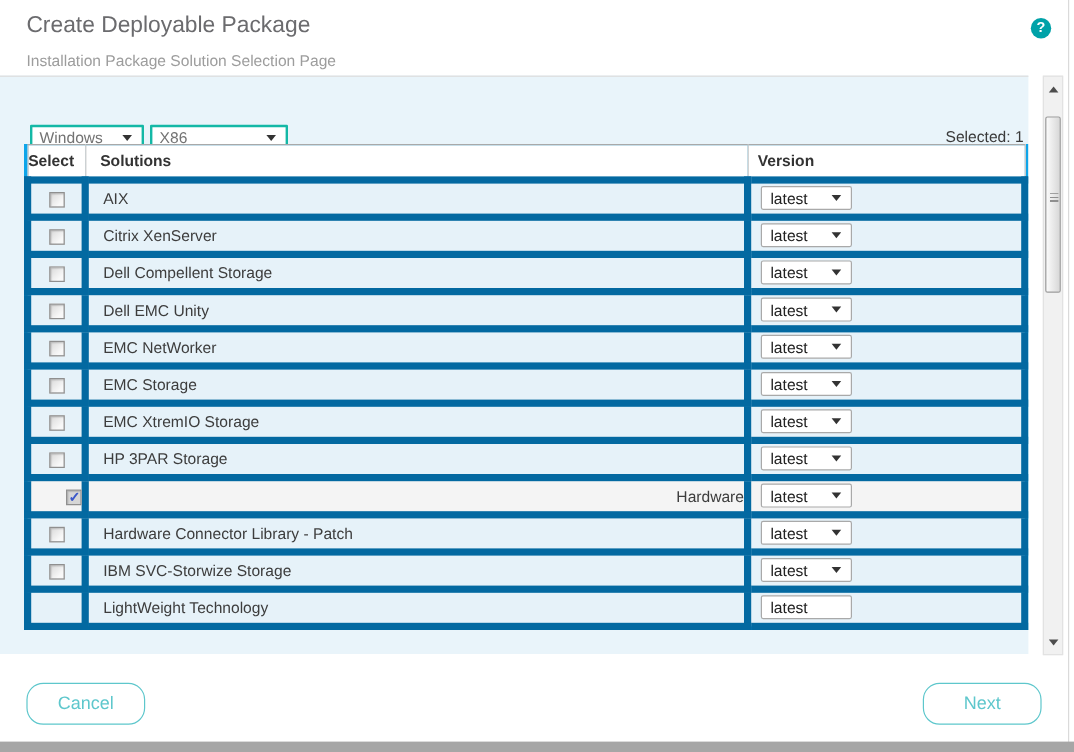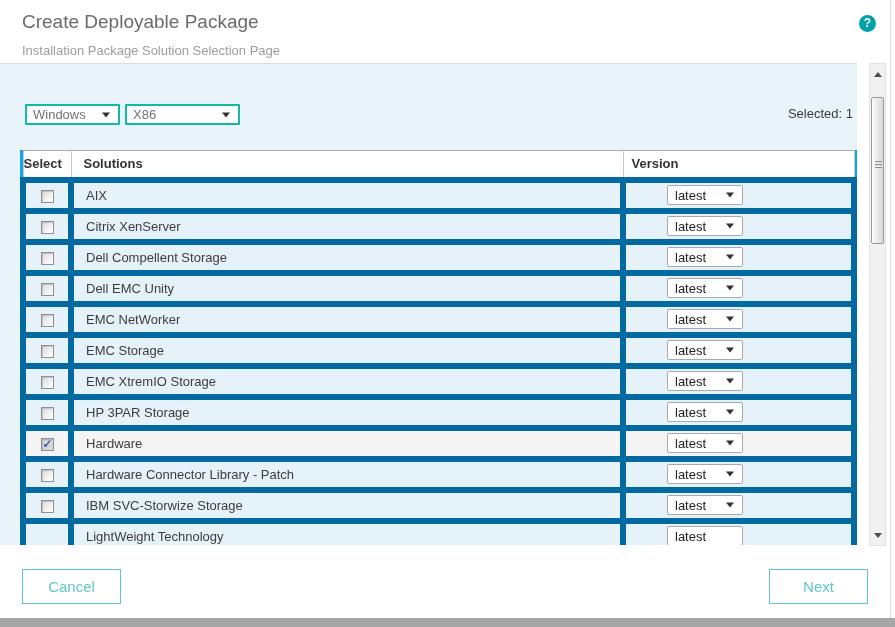--- a/index.html
+++ b/index.html
@@ -24,69 +24,69 @@
                    color:#737373; display:flex; align-items:center; padding-left:6px;
                    cursor:pointer; }
   .filter-select.os   { left:25px;  top:40px; width:95px; }
   .filter-select.arch { left:125px; top:40px; width:115px; }
   .caret { position:absolute; right:8px; top:50%; transform:translateY(-50%);
            width:0; height:0; border-left:4px solid transparent;
            border-right:4px solid transparent; border-top:5px solid #333; }
   .selected-count { position:absolute; right:4px; top:42px; font-size:13px; color:#3a3a3a; }
 
   
-  table.solutions { position:absolute; left:20px; top:86px; width:837px;
+  table.solutions { position:absolute; left:20px; top:56px; width:837px;
                     border-collapse:collapse; background:#0ea5e9;
                     border:1px solid #a9a9a9; table-layout:fixed; }
   table.solutions th { height:29px; background:#fff; font-size:13px; font-weight:bold;
                        color:#333; text-align:left; border:1px solid #c9c9c9;
                        border-top:1px solid #a9a9a9; border-bottom:1px solid #a9a9a9; }
   th.col-select { width:48px; text-align:center; }
   th.col-solutions { width:552px; padding-left:12px; }
   th.col-version { padding-left:8px; }
   table.solutions td { height:31px; font-size:13px; color:#3d3d3d;
                        border:6px solid #0369a1; background:#e6f2f9; }
-  tr.selected td { background:#f4f4f4; }
+  tr.selected td { background:#f4f4f4;text-align:right; }
   td.select-cell { text-align:center; }
   td.solution-cell { padding-left:12px; }
   td.version-cell { padding-left:8px; }
 
   .cb { display:inline-block; width:13px; height:13px; border:1px solid #8f8f8f;
         background:linear-gradient(135deg,#d9d9d9 0%,#f8f8f8 75%);
         box-shadow:inset 1px 1px 1px rgba(0,0,0,0.15); vertical-align:middle;
         cursor:pointer; position:relative; }
   .cb.checked { background:#d6d6d6; }
   .cb.checked::after { content:"\2713"; position:absolute; left:1px; top:-1px;
         color:#3a57c9; font-size:12px; font-weight:bold; line-height:13px; }
 
   .mini-select { position:relative; width:76px; height:20px; background:#fff;
                  border:1px solid #a9a9a9; border-radius:2px; display:flex;
                  align-items:center; padding-left:7px; font-size:13px; color:#222;
-                 cursor:pointer;margin-left:33px; }
+                 cursor:pointer; }
 
   
   .scrollbar { position:absolute; left:869px; top:63px; width:17px; height:483px;
                background:#f1f1f1; border:1px solid #e2e2e2; }
   .scroll-btn { position:absolute; left:0; width:15px; height:16px; display:flex;
                 align-items:center; justify-content:center; cursor:pointer; }
   .scroll-btn.up { top:2px; }
   .scroll-btn.down { bottom:2px; }
   .tri-up { width:0; height:0; border-left:4px solid transparent;
             border-right:4px solid transparent; border-bottom:5px solid #4d4d4d; }
   .tri-down { width:0; height:0; border-left:4px solid transparent;
               border-right:4px solid transparent; border-top:5px solid #4d4d4d; }
   .thumb { position:absolute; left:1px; top:33px; width:13px; height:147px;
            background:linear-gradient(to right,#fbfbfb,#d8d8d8);
            border:1px solid #9b9b9b; border-radius:2px; cursor:pointer; }
   .thumb::after { content:""; position:absolute; left:3px; top:63px; width:7px; height:8px;
            background:repeating-linear-gradient(to bottom,#8f8f8f 0 1px,transparent 1px 3px); }
 
   
   .btn { position:absolute; top:569px; width:99px; height:35px; background:#fff;
-         border:1px solid #5ec7cc; border-radius:0; color:#5ec7cc; font-size:15px;
+         border:1px solid #5ec7cc; border-radius:14px; color:#5ec7cc; font-size:15px;
          font-family:"Liberation Sans", sans-serif; cursor:pointer; }
   .btn.cancel { left:22px; }
   .btn.next { left:769px; }
 
   .right-edge-line { position:absolute; left:890px; top:0; width:1px; height:627px;
                      background:#dadada; }
   .footer-strip { position:absolute; left:0; bottom:0; width:895px; height:9px;
                   background:#a6a6a6; }
 </style>
 </head>

